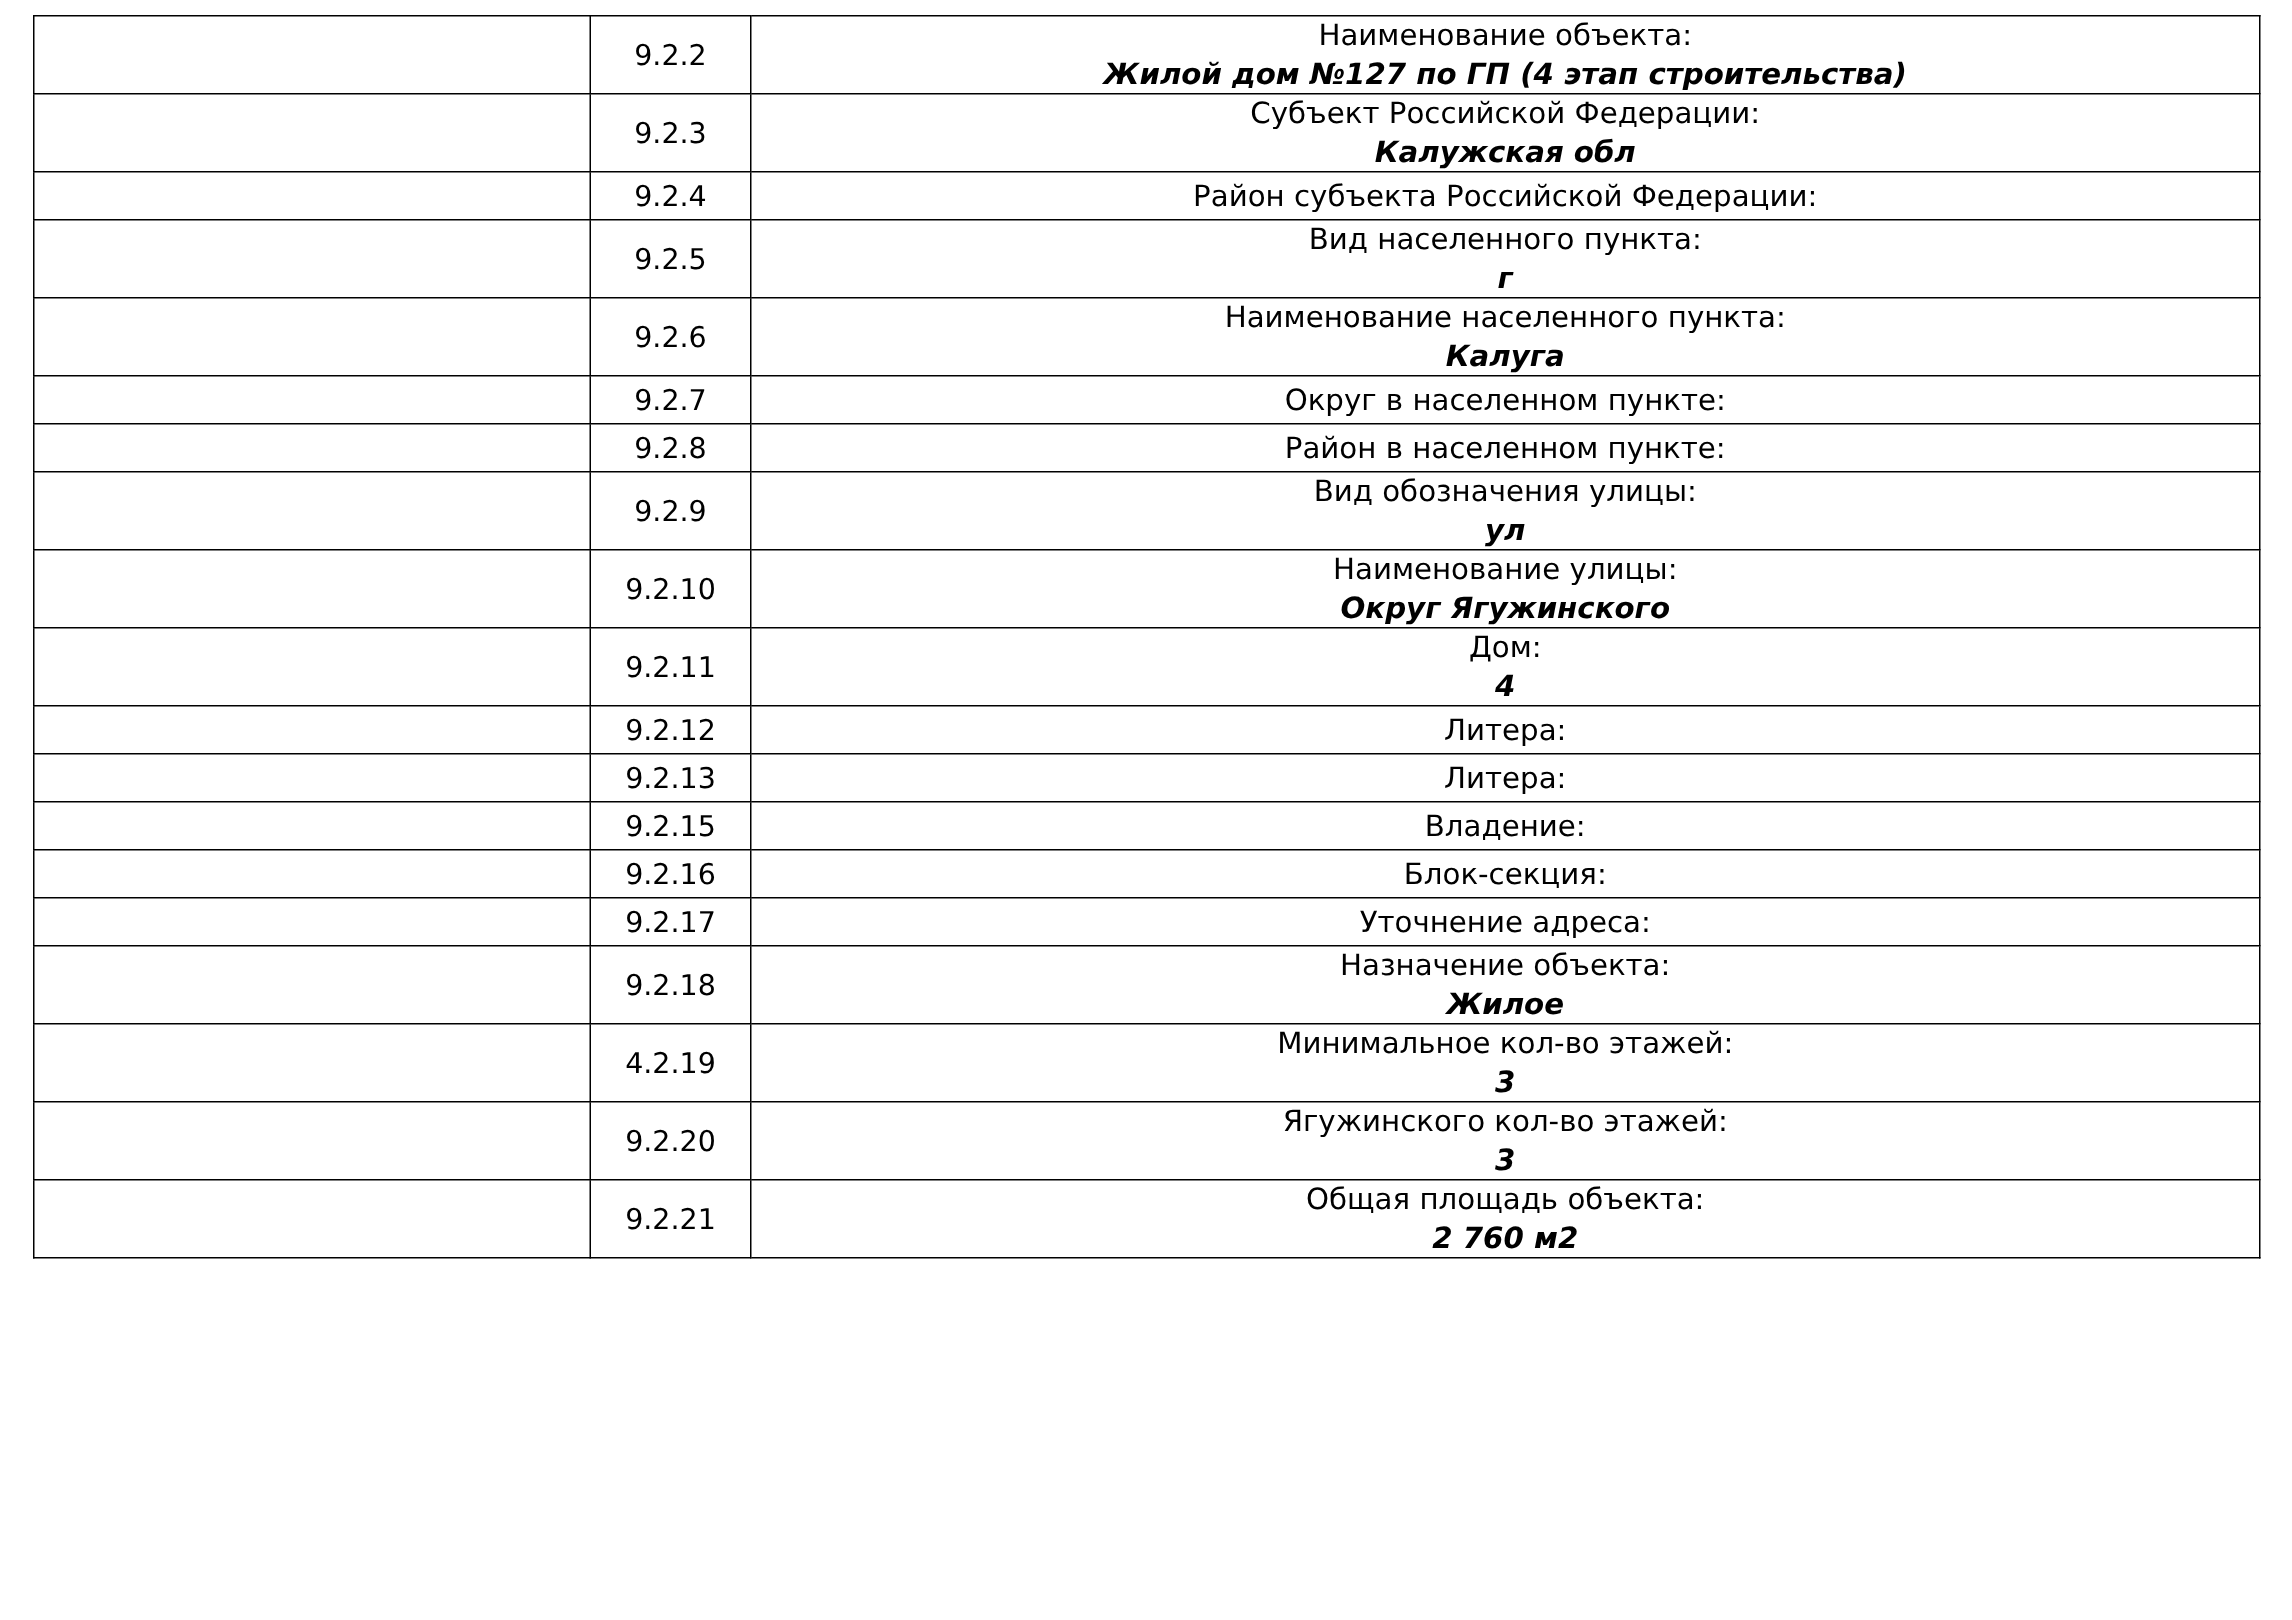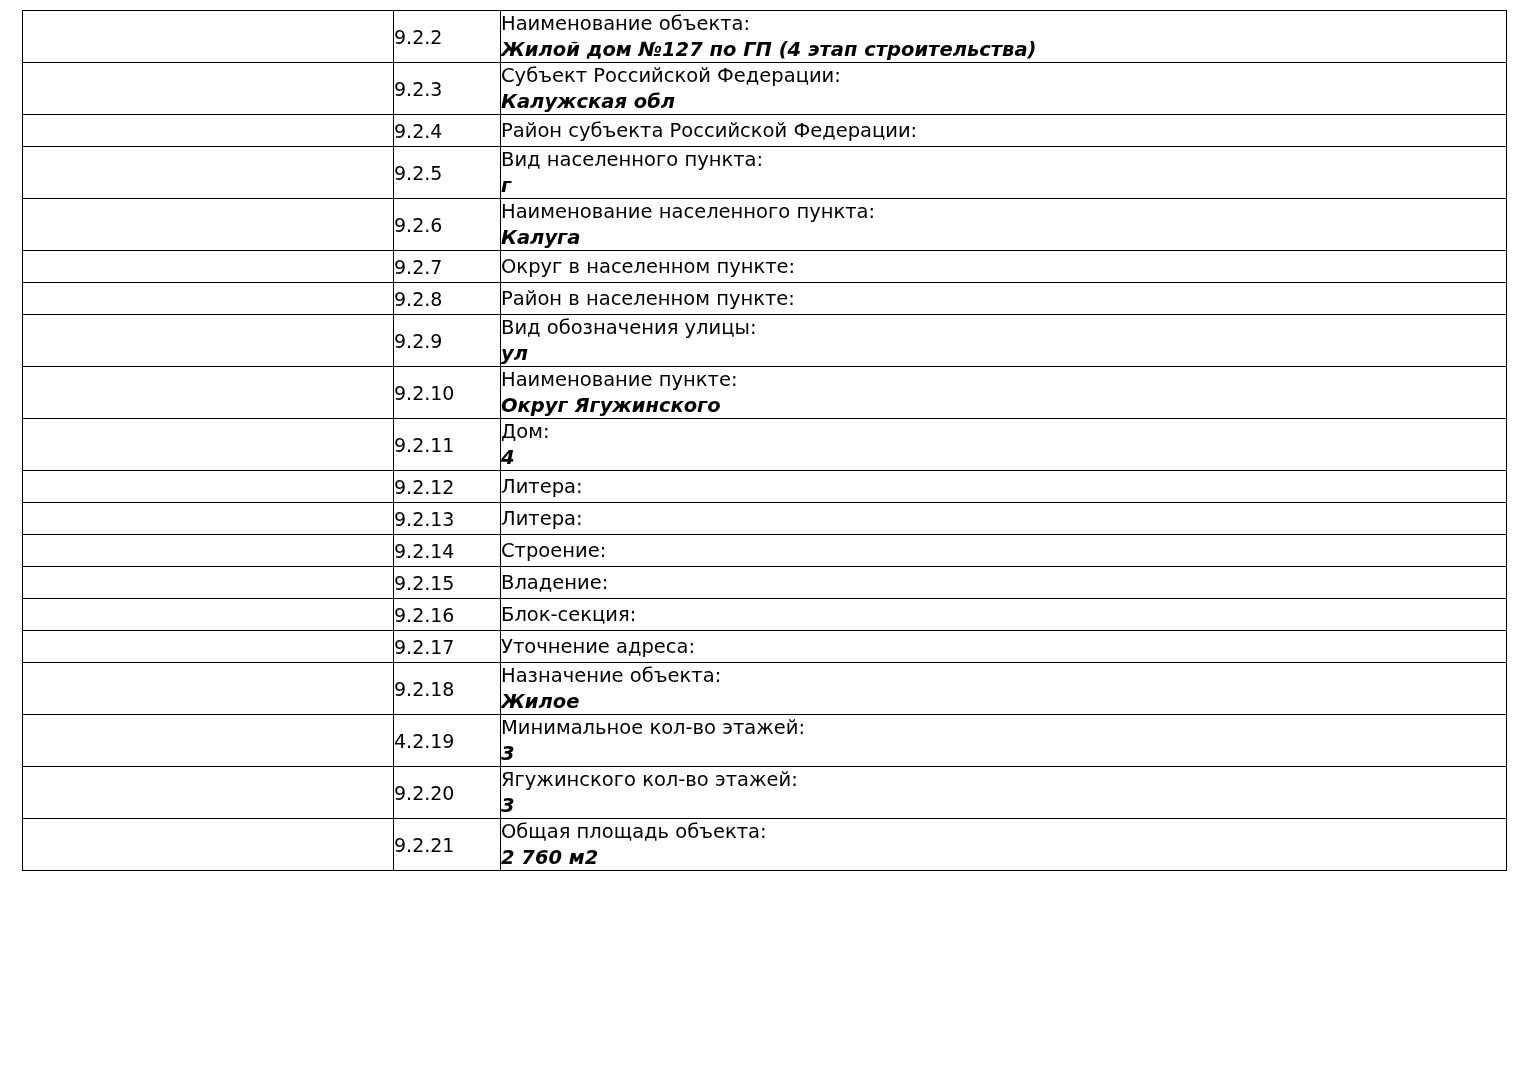--- a/index.html
+++ b/index.html
@@ -13,20 +13,21 @@
     font-family: "DejaVu Sans", sans-serif;
     color: #000000;
     overflow: hidden;
   }
   .page {
     position: relative;
     width: 1528px;
     height: 784px;
     box-sizing: border-box;
     padding: 10px 22px 0 22px;
+    text-align: center;
   }
   table.doc-table {
     border-collapse: collapse;
     width: 1484px;
     table-layout: fixed;
   }
   table.doc-table td {
     border: 1px solid #000000;
     vertical-align: middle;
     padding: 0;
@@ -137,21 +138,21 @@
           <td class="cell-num">9.2.9</td>
           <td class="cell-val">
             <span class="label-line">Вид обозначения улицы:</span>
             <span class="value-line">ул</span>
           </td>
         </tr>
         <tr>
           <td class="cell-empty"></td>
           <td class="cell-num">9.2.10</td>
           <td class="cell-val">
-            <span class="label-line">Наименование пункте:</span>
+            <span class="label-line">Наименование улицы:</span>
             <span class="value-line">Округ Ягужинского</span>
           </td>
         </tr>
         <tr>
           <td class="cell-empty"></td>
           <td class="cell-num">9.2.11</td>
           <td class="cell-val">
             <span class="label-line">Дом:</span>
             <span class="value-line">4</span>
           </td>
@@ -161,27 +162,20 @@
           <td class="cell-num">9.2.12</td>
           <td class="cell-val">
             <span class="label-line">Литера:</span>
           </td>
         </tr>
         <tr class="single-row">
           <td class="cell-empty"></td>
           <td class="cell-num">9.2.13</td>
           <td class="cell-val">
             <span class="label-line">Литера:</span>
-          </td>
-        </tr>
-        <tr class="single-row">
-          <td class="cell-empty"></td>
-          <td class="cell-num">9.2.14</td>
-          <td class="cell-val">
-            <span class="label-line">Строение:</span>
           </td>
         </tr>
         <tr class="single-row">
           <td class="cell-empty"></td>
           <td class="cell-num">9.2.15</td>
           <td class="cell-val">
             <span class="label-line">Владение:</span>
           </td>
         </tr>
         <tr class="single-row">

